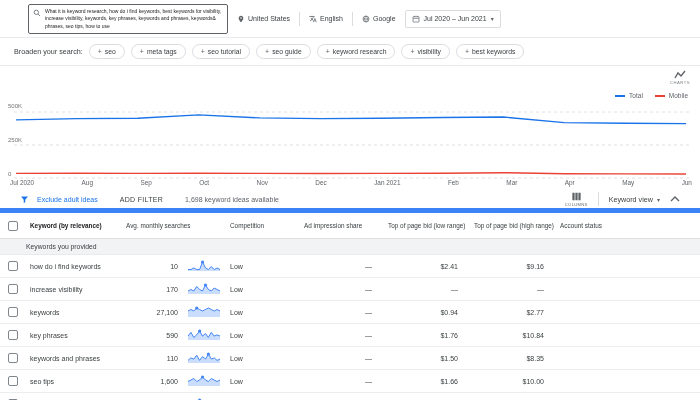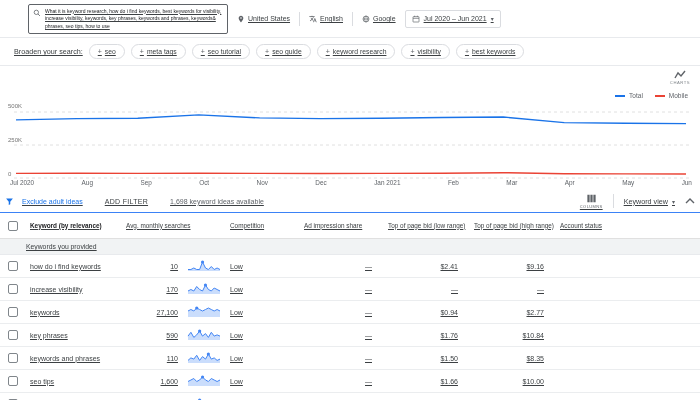--- a/index.html
+++ b/index.html
@@ -1,18 +1,18 @@
 <!DOCTYPE html>
 <html><head>
 <meta charset="utf-8">
 <style>
   * { margin:0; padding:0; box-sizing:border-box; }
   html,body { width:700px; height:400px; overflow:hidden; background:#fff;
     font-family:"Liberation Sans","DejaVu Sans",sans-serif; color:#3c4043; }
-  .app { width:700px; height:400px; position:relative;text-decoration:underline; }
+  .app { width:700px; height:400px; position:relative; }
 
   
   .topbar { display:flex; align-items:center; height:38px; padding-left:28px; gap:9px;
     border-bottom:1px solid #e8eaed; }
   .searchbox { width:200px; height:30px; border:1.5px solid #5f6368; border-radius:2px;
     display:flex; align-items:flex-start; padding:3px 4px; gap:4px; overflow:hidden; }
   .searchbox svg { flex:0 0 auto; margin-top:1px; }
   .search-text { font-size:5px; line-height:1.55; color:#202124; overflow:hidden;
     display:-webkit-box; -webkit-line-clamp:3; -webkit-box-orient:vertical; }
   .top-item { display:flex; align-items:center; gap:3px; font-size:7px; color:#3c4043; white-space:nowrap; }
@@ -38,22 +38,22 @@
   #legend { position:absolute; top:26px; right:12px; display:flex; gap:12px; font-size:6.5px; color:#5f6368; }
   .legend-item { display:flex; align-items:center; gap:4px; }
   .swatch { width:10px; height:2px; display:inline-block; }
   #chart-svg { position:absolute; top:0; left:0; }
   #y-labels { position:absolute; left:8px; top:37px; height:74px; display:flex;
     flex-direction:column; justify-content:space-between; font-size:6px; color:#757575; }
   #x-labels { position:absolute; top:113px; left:0; width:100%; display:flex;
     justify-content:space-between; padding:0 8px 0 10px; font-size:6.4px; color:#5f6368; }
 
   
-  .toolbar { display:flex; align-items:center; height:23px; padding:0 5px; gap:8px;
-    border-bottom:1px solid #3b82f6; }
+  .toolbar { display:flex; align-items:center; height:23px; padding:0 20px; gap:8px;
+    border-bottom:5px solid #3b82f6; }
   .link-blue { font-size:7px; color:#1a73e8; white-space:nowrap; cursor:pointer; }
   .add-filter { font-size:7px; color:#3c4043; letter-spacing:.3px; margin-left:14px; cursor:pointer; }
   .ideas-count { font-size:7px; color:#5f6368; margin-left:14px; }
   .toolbar-right { margin-left:auto; display:flex; align-items:center; gap:10px; }
   .columns-group { display:flex; flex-direction:column; align-items:center; gap:1px; cursor:pointer; }
   .columns-group .cap { font-size:4px; letter-spacing:.4px; color:#5f6368; }
   .keyword-view { display:flex; align-items:center; gap:4px; font-size:7.2px; color:#3c4043; cursor:pointer; }
 
   
   .thead-row, .tr { display:grid;

